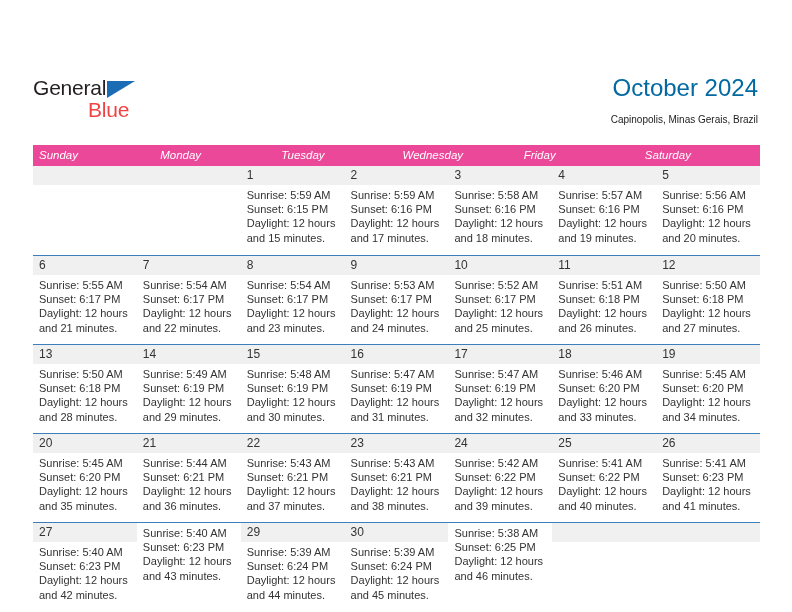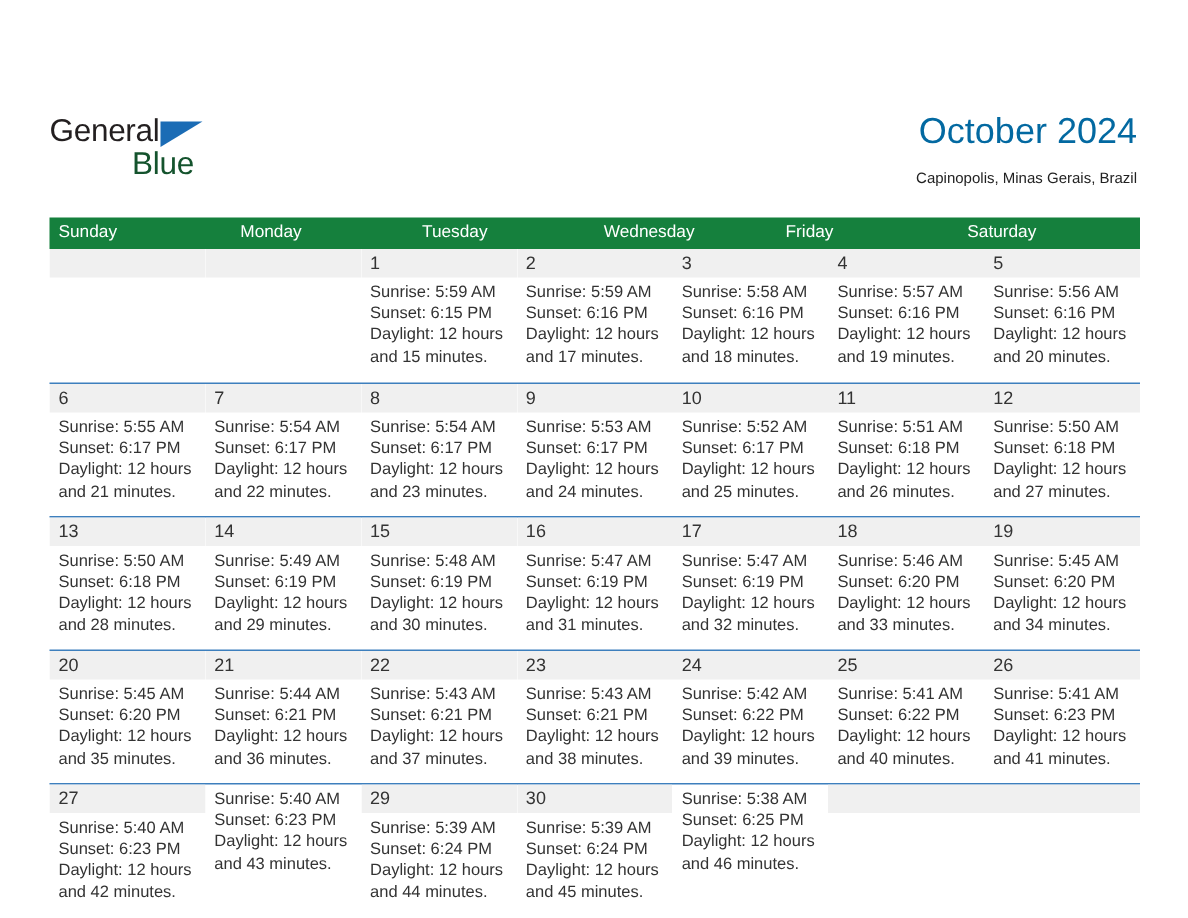--- a/index.html
+++ b/index.html
@@ -54,21 +54,21 @@
     height: 0;
     border-left: 28px solid #1b6cb5;
     border-bottom: 17px solid transparent;
   }
   .logo-blue {
     position: absolute;
     left: 55px;
     top: 22px;
     font-size: 21px;
     letter-spacing: -0.2px;
-    color: #14532d;
+    color: #ef4444;
     font-family: "Liberation Sans", sans-serif;
   }
 
   .title-block {
     position: absolute;
     right: 34px;
     top: 32px;
     text-align: right;
   }
   .month-title {
@@ -88,22 +88,23 @@
 
   
   .calendar {
     position: absolute;
     left: 33px;
     top: 105px;
     width: 727px;
   }
   .dow-row {
     display: flex;
-    background: #15803d;
+    background: #ec4899;
     height: 21px;
+    font-style: italic;
   }
   .dow-cell {
     flex: 1 1 0;
     color: #ffffff;
     font-size: 11.5px;
     line-height: 21px;
     padding-left: 6px;
     box-sizing: border-box;
     white-space: nowrap;
   }

